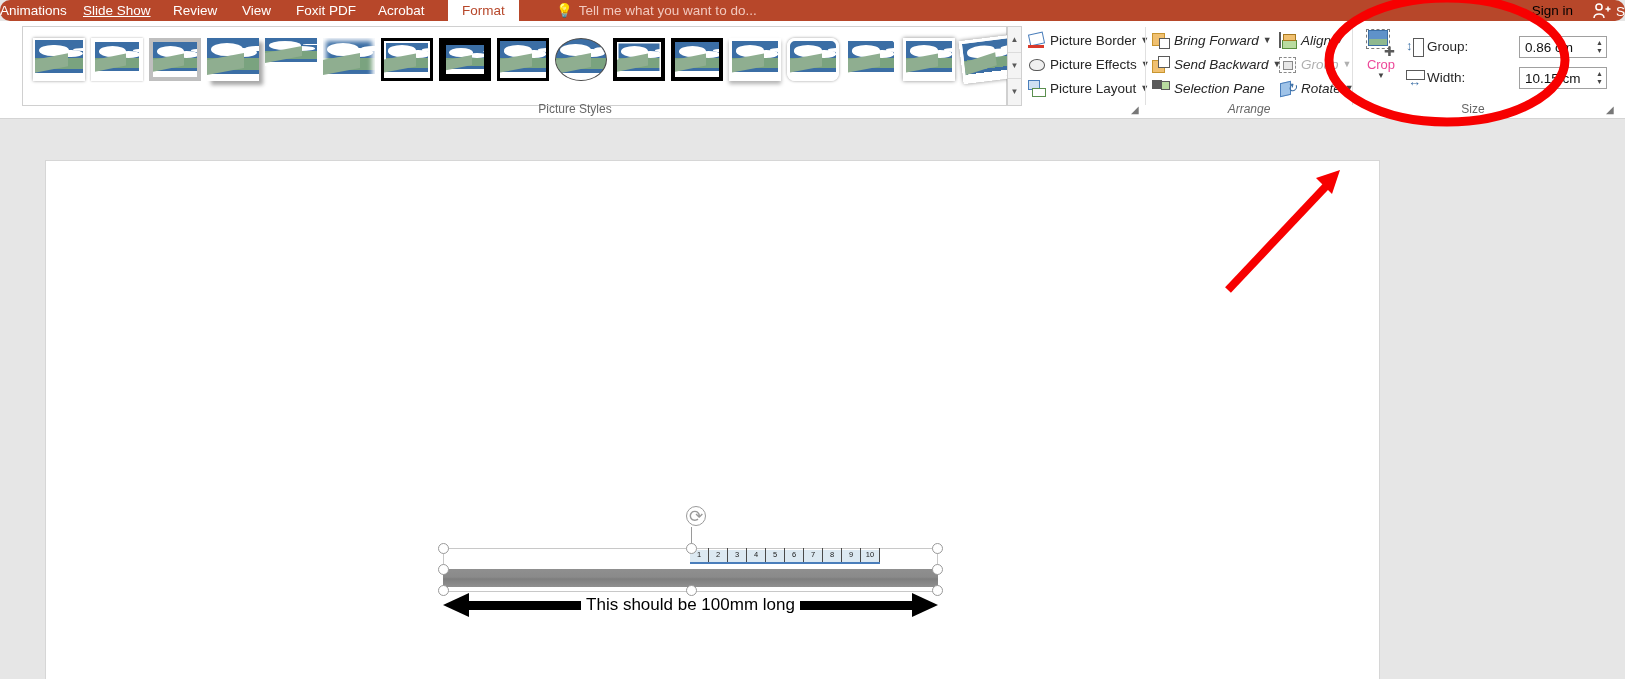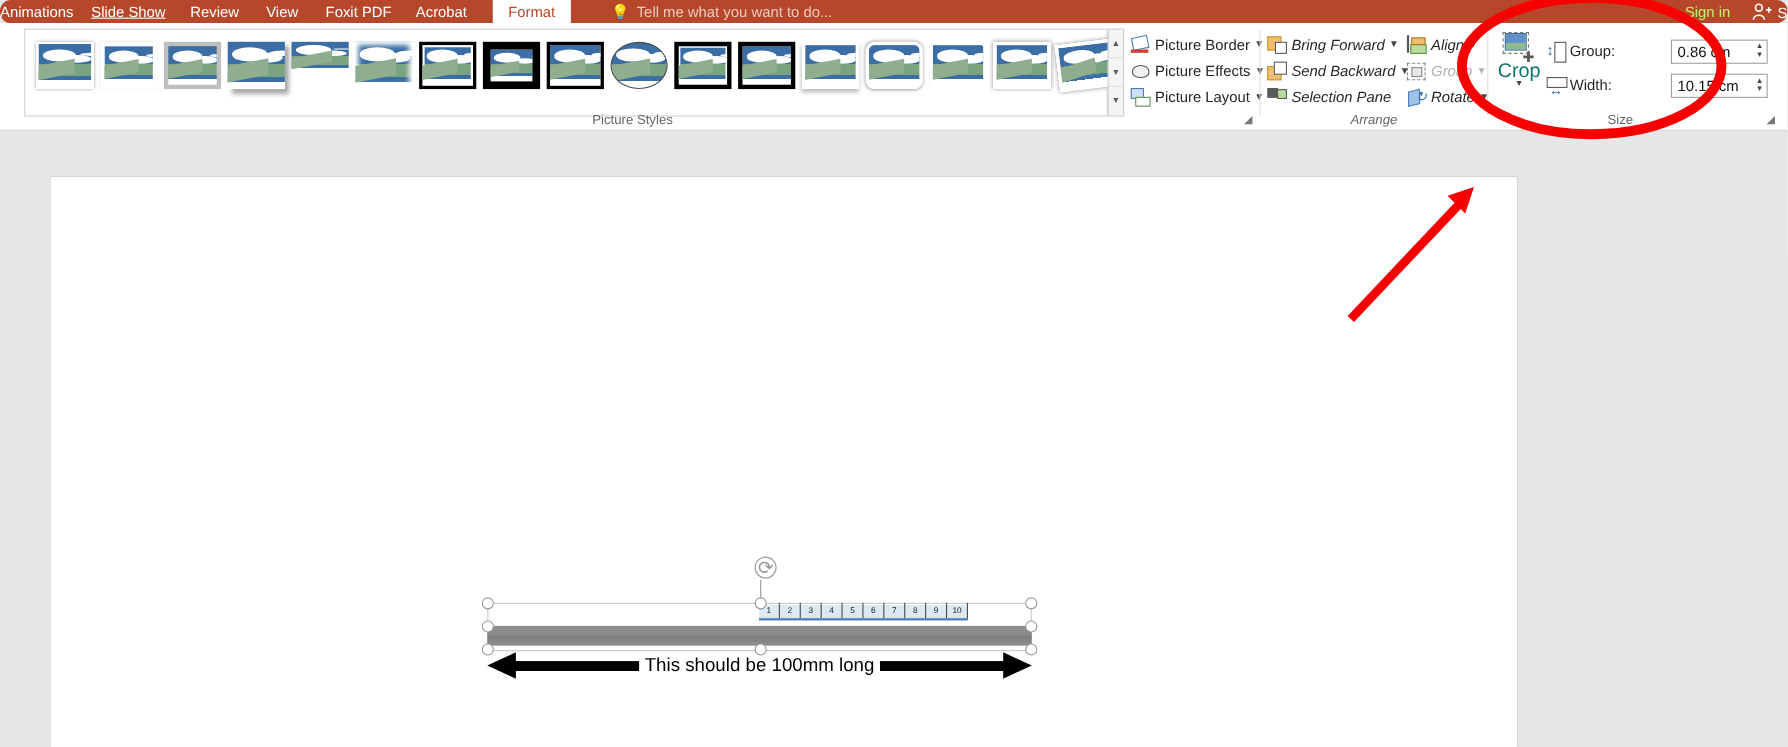--- a/index.html
+++ b/index.html
@@ -26,21 +26,21 @@
     background: #ffffff; color: #b7472a;
     padding: 0 14px; line-height: 22px;
   }
   .tellme {
     position: absolute; top: 0; height: 21px; line-height: 21px;
     color: #f2c9bf; font-size: 13.5px; white-space: nowrap;
   }
   .tellme .bulb { display:inline-block; margin-right: 6px; color:#f2c9bf; }
   .signin {
     position: absolute; right: 52px; top: 0; height: 21px; line-height: 21px;
-    color: #bef264; font-size: 13.5px; white-space: nowrap; cursor: pointer;
+    color: #000000; font-size: 13.5px; white-space: nowrap; cursor: pointer;
   }
   .useracct {
     position: absolute; right: 0px; top: 0px; height: 21px; line-height: 21px;
     color: #ffffff; font-size: 14px; white-space: nowrap; cursor: pointer;
   }
 
   
   .ribbon {
     position: absolute; left: 0; top: 21px; width: 1625px; height: 98px;
     background: #ffffff; border-bottom: 1px solid #d4d4d4;
@@ -135,21 +135,21 @@
   .cropicon {
     position:relative; width:30px; height:28px; margin:2px auto 0;
   }
   .cropicon .cimg{
     position:absolute;left:2px;top:1px;width:20px;height:16px;
     background:linear-gradient(to bottom,#5f92c9 0%,#5f92c9 55%,#8fb98f 55%,#8fb98f 100%);
     border:1px solid #3b6ea5;
   }
   .cropicon .cdash{position:absolute;left:0;top:0;width:24px;height:20px;border:1.3px dashed #7a7a7a;}
   .cropicon .cmark{position:absolute;right:1px;bottom:0px;font-size:13px;color:#5a5a5a;line-height:10px;}
-  .cropcap { font-size:18px; color:#0f766e; line-height:15px; }
+  .cropcap { font-size:13px; color:#ec4899; line-height:15px; }
   .cropcar { font-size:8px; color:#444; line-height:8px; }
 
   
   .sizerow { position:absolute; height:24px; }
   .sizeico { position:absolute; left:0; top:3px; width:17px; height:17px; }
   .ic-h::before{content:"";position:absolute;left:7px;top:0;width:9px;height:17px;border:1.3px solid #5a5a5a;}
   .ic-h::after{content:"↕";position:absolute;left:0px;top:-1px;font-size:13px;color:#3a6ea5;line-height:17px;}
   .ic-w::before{content:"";position:absolute;left:0px;top:1px;width:17px;height:8px;border:1.3px solid #5a5a5a;}
   .ic-w::after{content:"↔";position:absolute;left:2px;bottom:-3px;font-size:13px;color:#3a6ea5;}
   .sizelbl { position:absolute; left:21px; top:0; font-size:13.5px; color:#262626; line-height:24px; }

